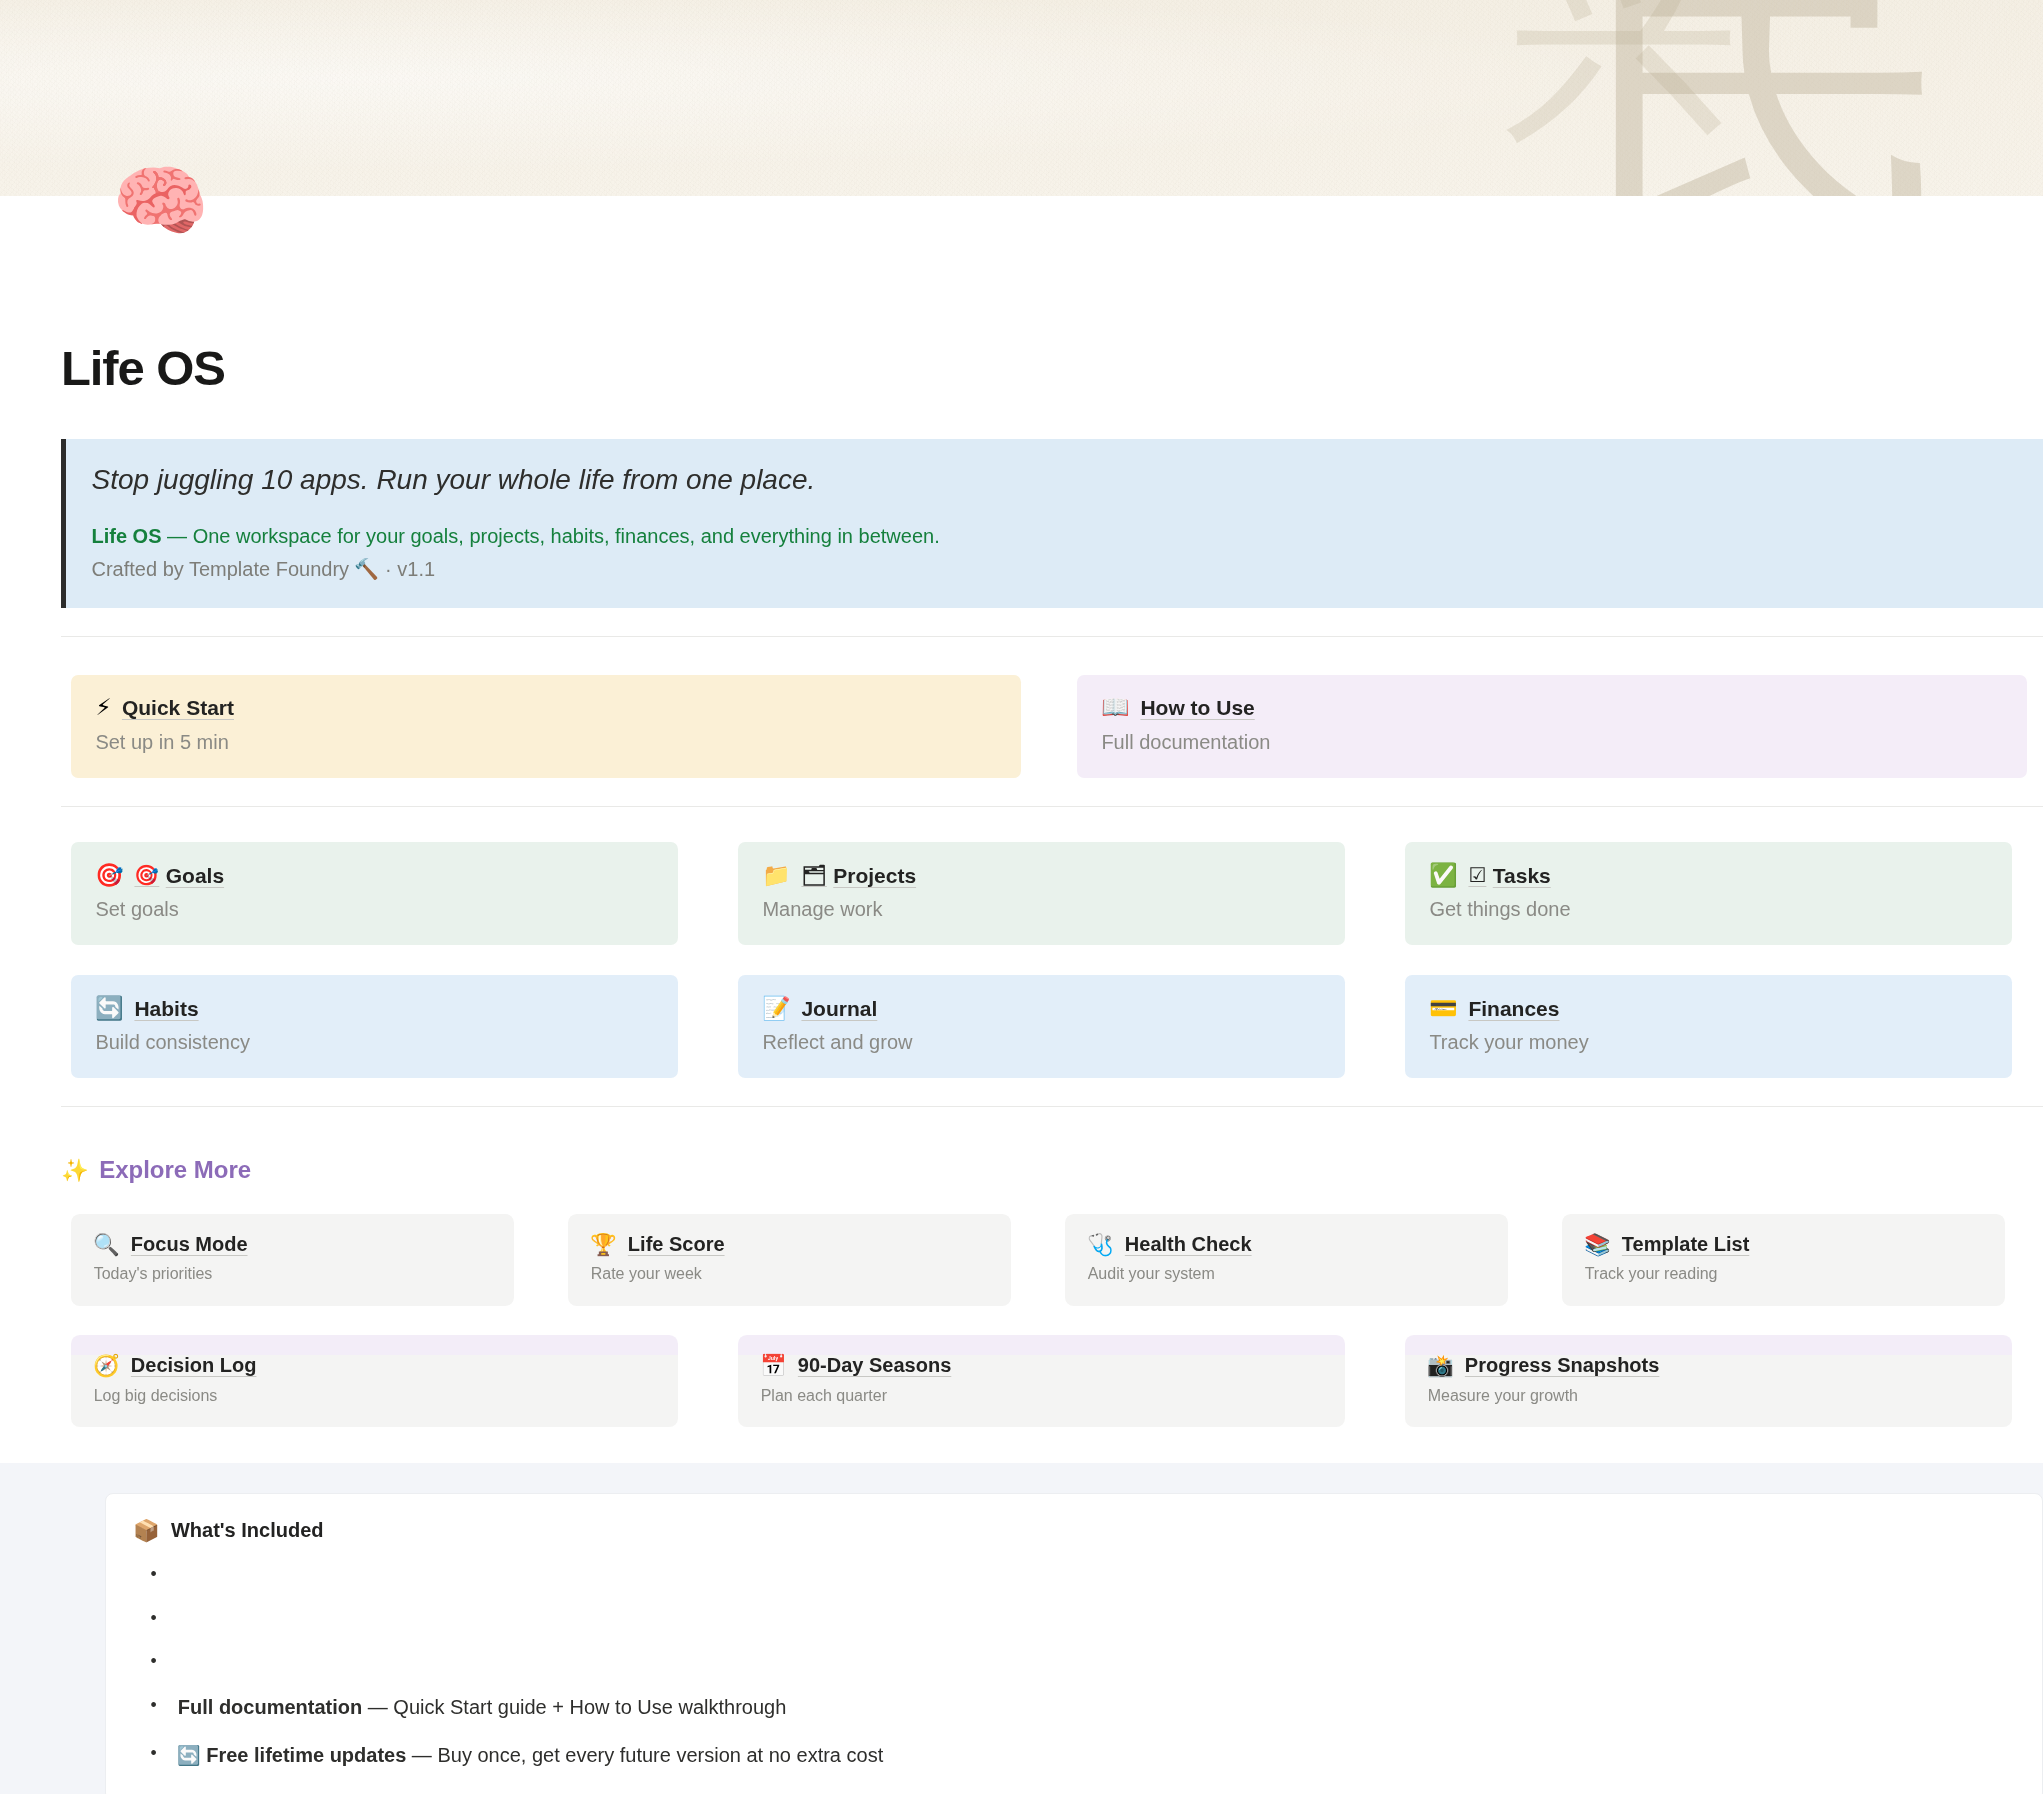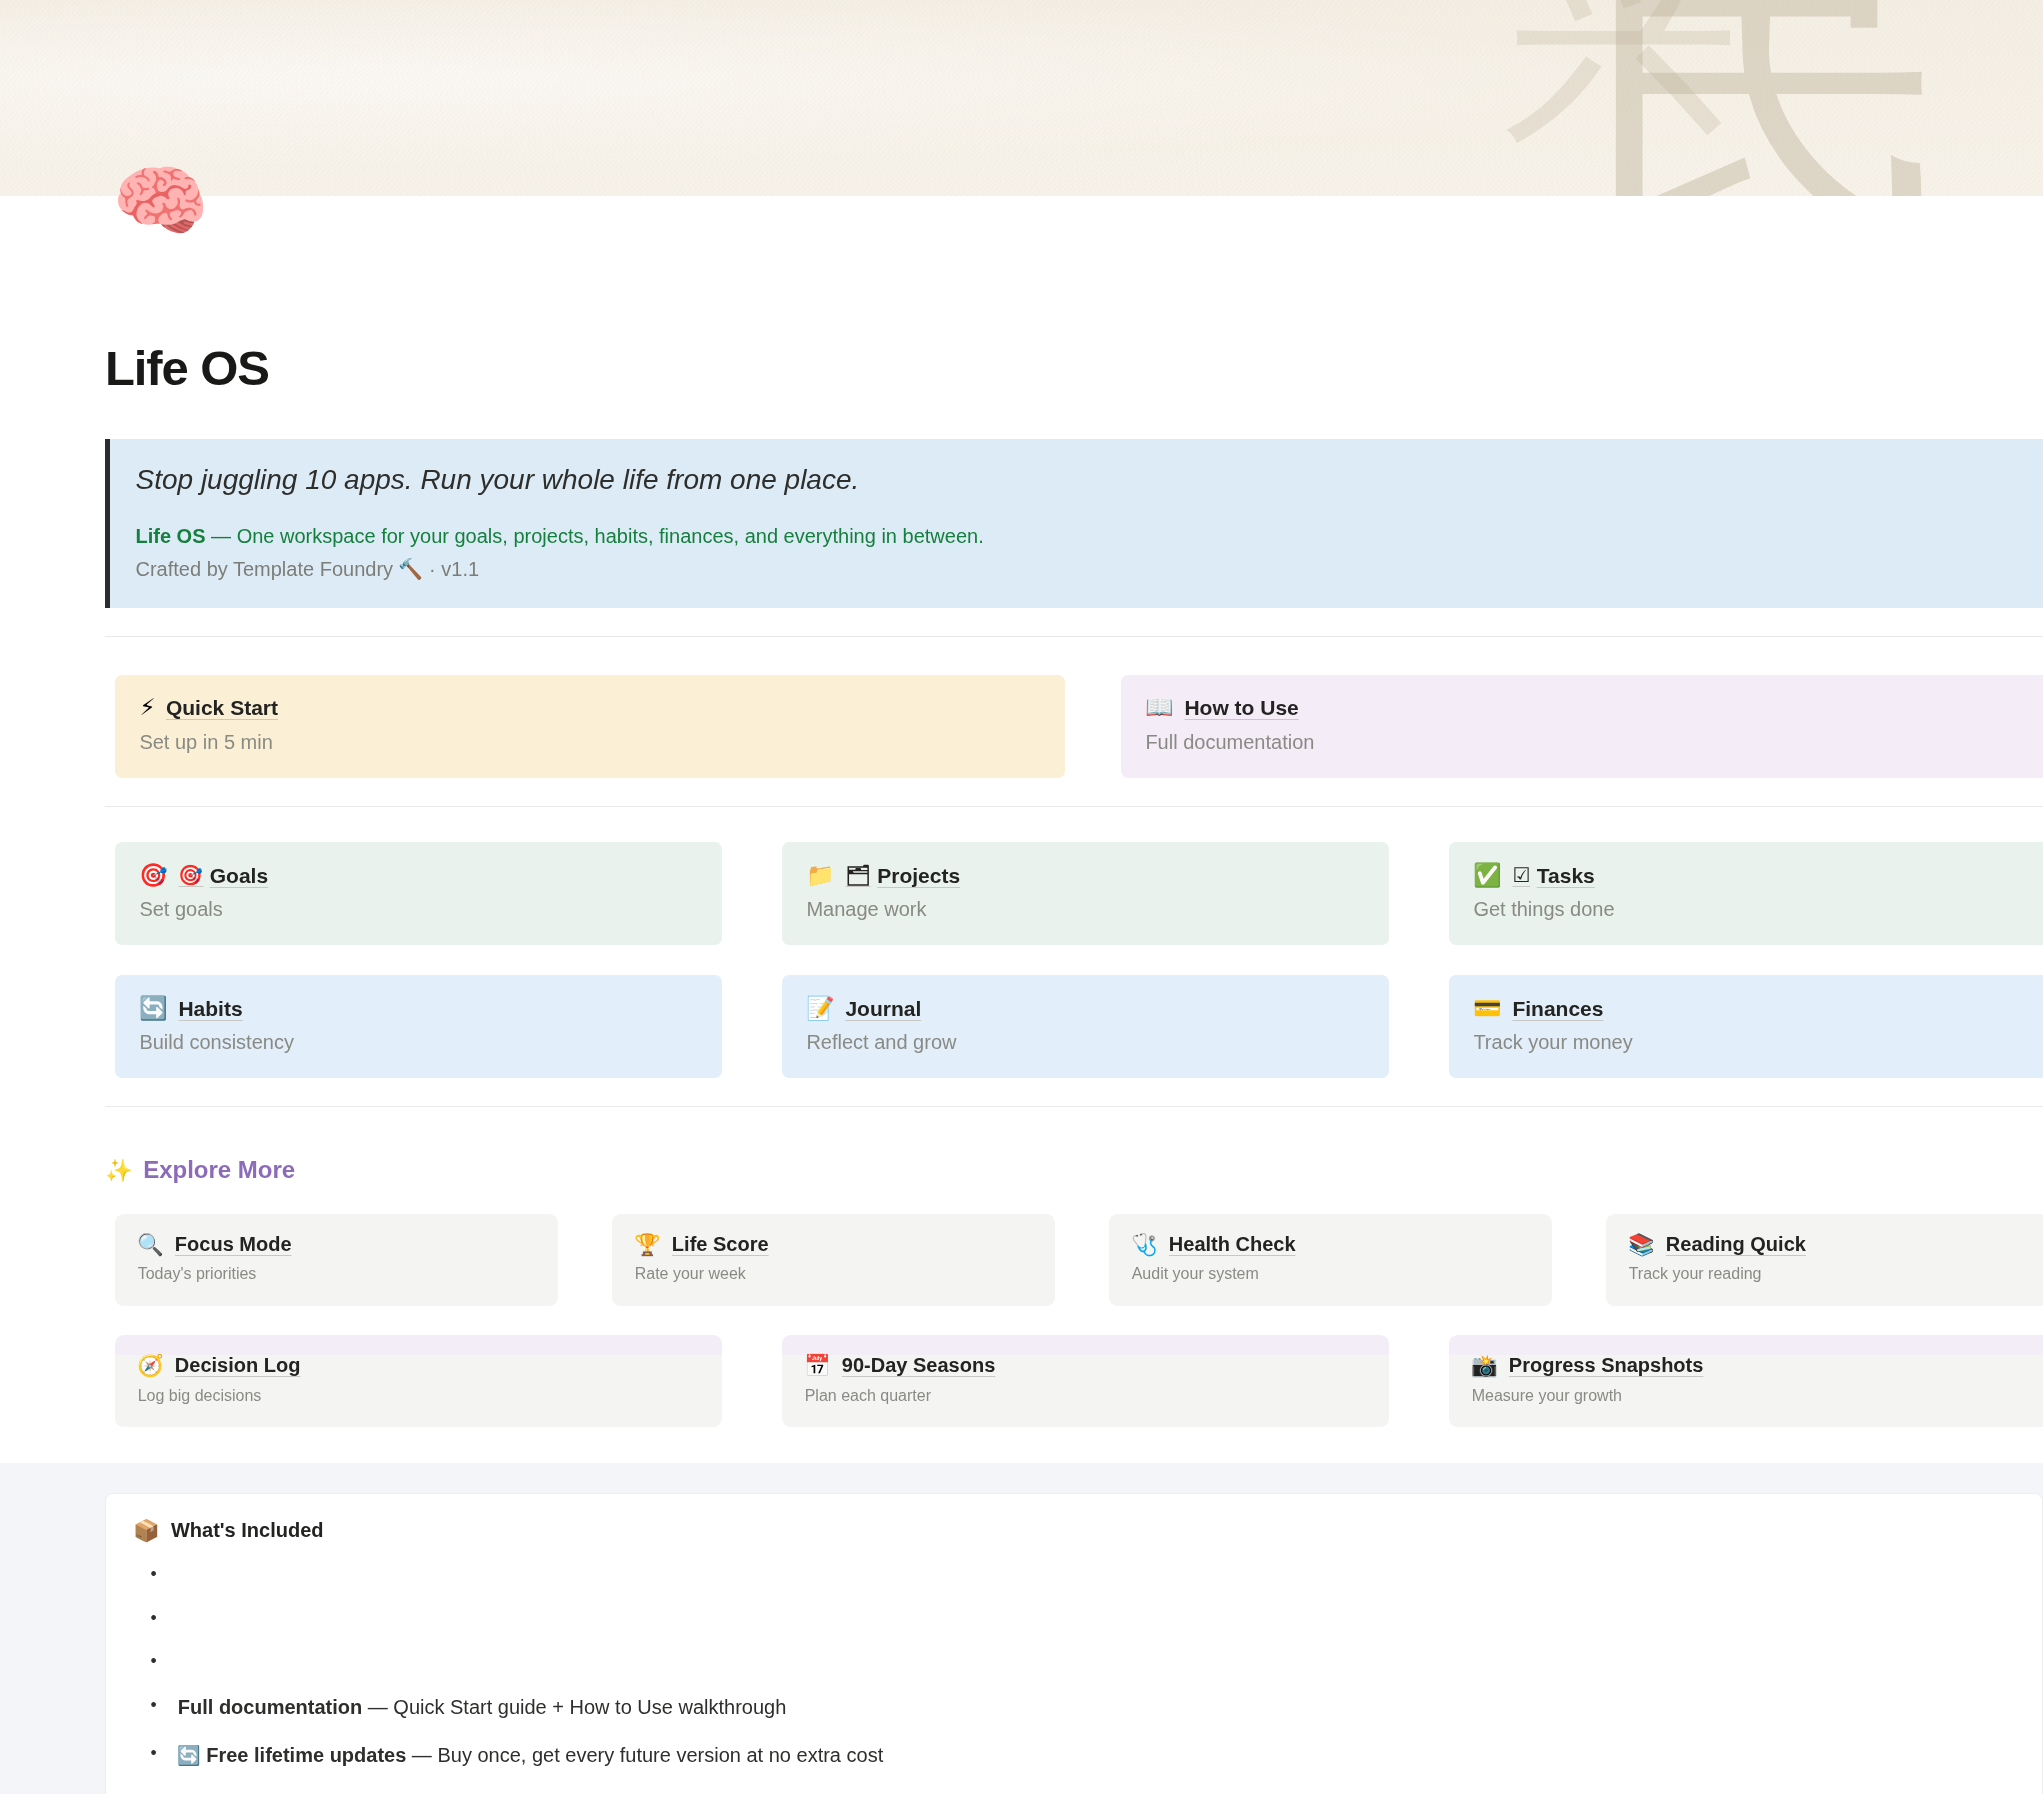--- a/index.html
+++ b/index.html
@@ -72,21 +72,21 @@
     z-index: 6;
     font-family: "DejaVu Sans", sans-serif;
   }
 
   
   .content {
     position: relative;
     padding: 0 0 0 0;
   }
 
-  .wrap { padding-left: 105px; padding-right: 0; }
+  .wrap { padding-left: 61px; padding-right: 0; }
 
   .title {
     font-size: 49px;
     font-weight: 700;
     letter-spacing: -1.1px;
     color: #191918;
     padding-top: 148px;
     line-height: 1;
   }
 
@@ -409,21 +409,21 @@
         <div class="card-sm">
           <div class="card-head">
             <span class="card-emoji">🩺</span>
             <span class="card-title">Health Check</span>
           </div>
           <div class="card-sub">Audit your system</div>
         </div>
         <div class="card-sm">
           <div class="card-head">
             <span class="card-emoji">📚</span>
-            <span class="card-title">Reading Quick</span>
+            <span class="card-title">Template List</span>
           </div>
           <div class="card-sub">Track your reading</div>
         </div>
       </div>
 
       <div class="row-3x">
         <div class="card-sm lavender-top">
           <div class="card-head">
             <span class="card-emoji">🧭</span>
             <span class="card-title">Decision Log</span>

